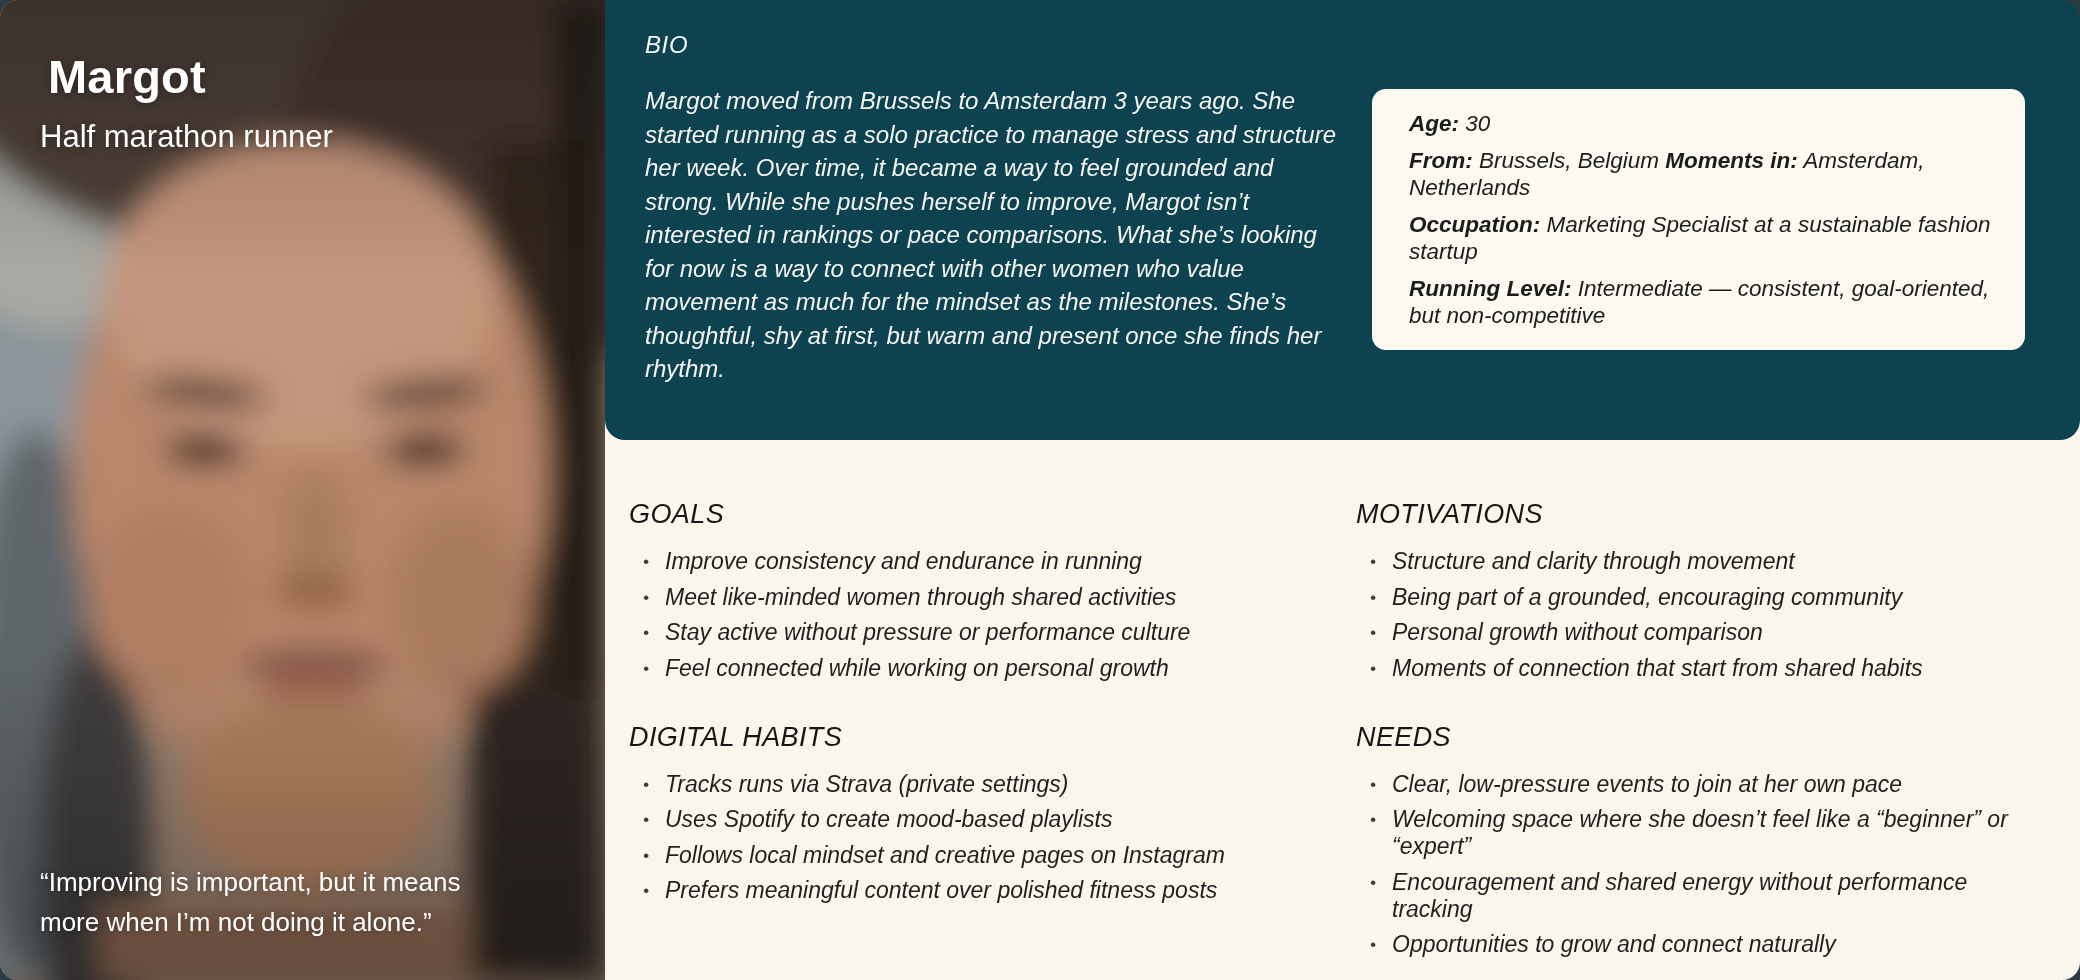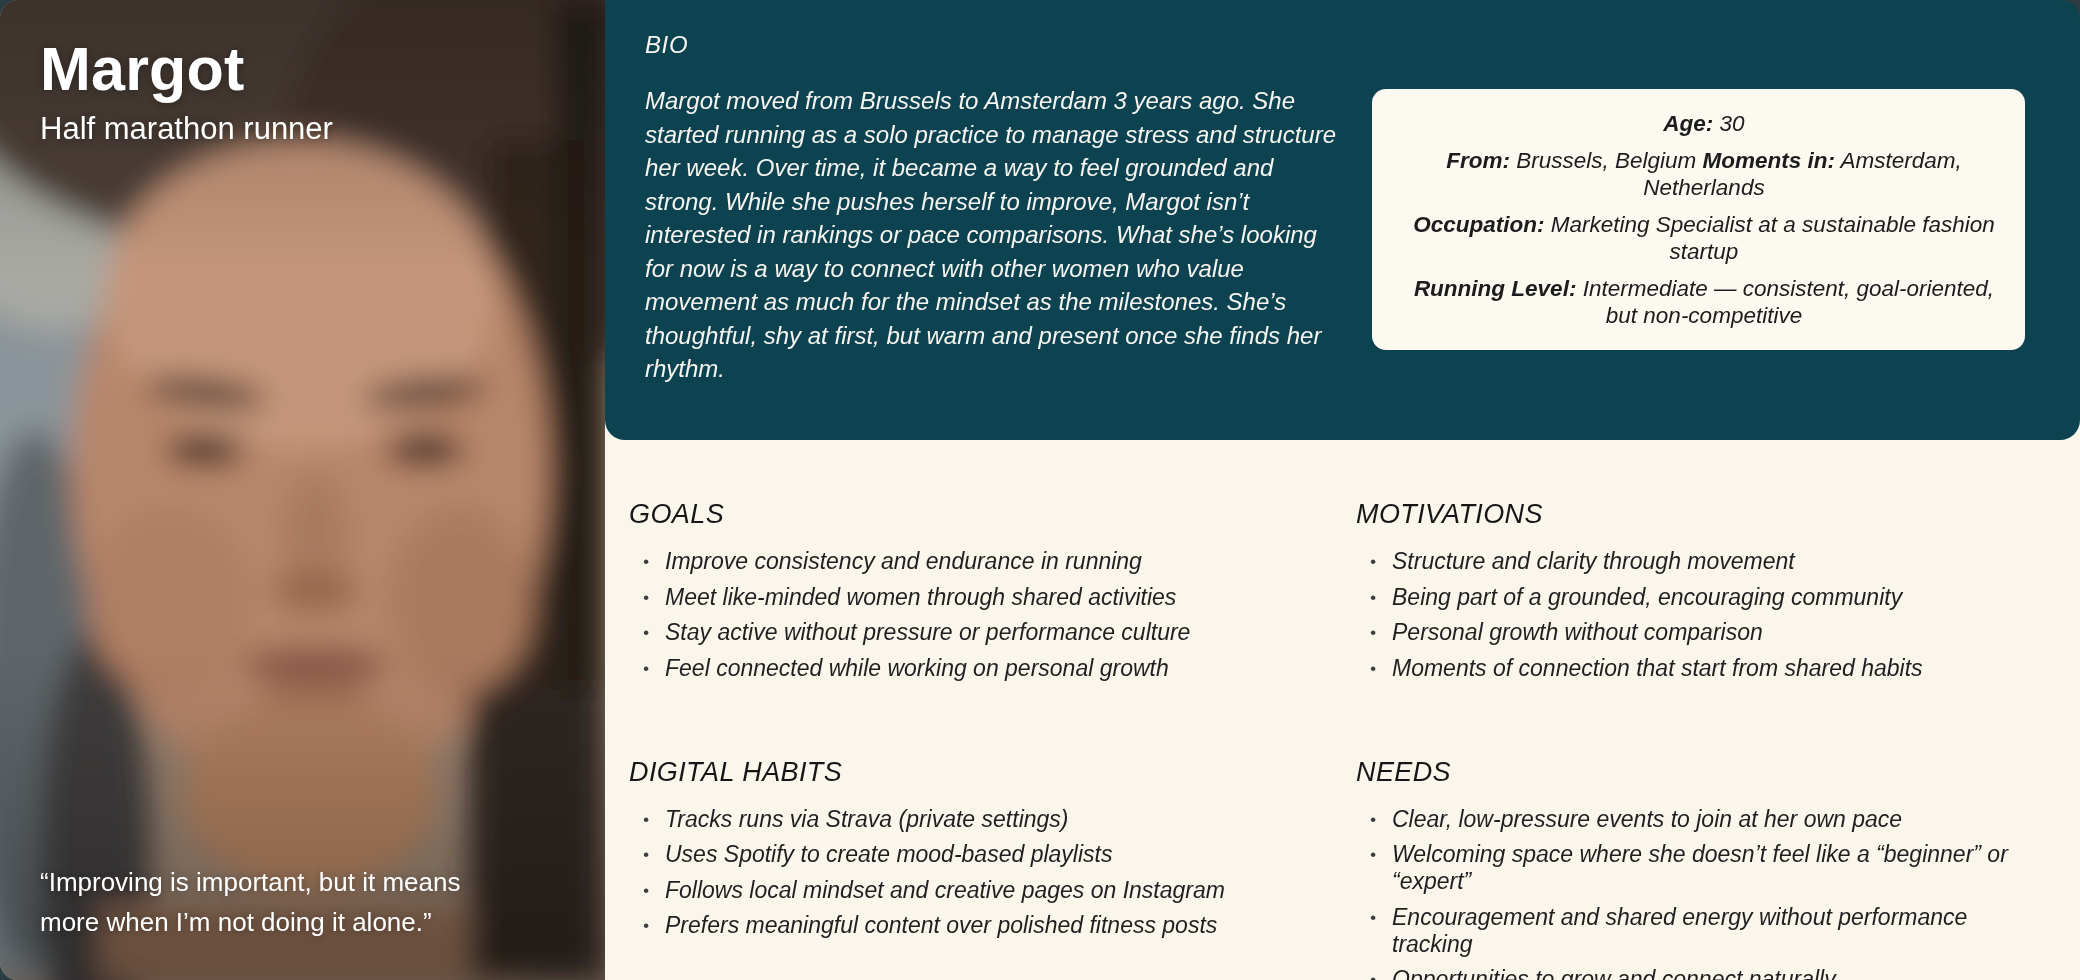--- a/index.html
+++ b/index.html
@@ -18,21 +18,21 @@
     border-radius:18px 0 0 18px;
     background:#8a7a6c;
   }
   .photo-panel svg.portrait { position:absolute; inset:0; width:100%; height:100%; display:block; }
   .photo-shade {
     position:absolute; inset:0;
     background:linear-gradient(180deg, rgba(0,0,0,0.22) 0%, rgba(0,0,0,0) 28%, rgba(0,0,0,0) 66%, rgba(0,0,0,0.28) 100%);
   }
   .photo-text-top { position:absolute; left:40px; top:42px; right:40px; color:#ffffff;
     text-shadow:0 1px 8px rgba(0,0,0,0.35); }
-  .persona-name { font-size:61px; line-height:54px; font-weight:600; margin:0; letter-spacing:0.2px; }
+  .persona-name { font-size:47px; line-height:54px; font-weight:600; margin:8px; letter-spacing:0.2px; }
   .persona-subtitle { font-size:31px; line-height:38px; font-weight:400; margin:14px 0 0 0; }
   .persona-quote {
     position:absolute; left:40px; bottom:38px; width:470px;
     color:#ffffff; font-size:26px; line-height:40px; font-weight:500;
     text-shadow:0 1px 8px rgba(0,0,0,0.35);
   }
 
   
   .right-col { flex:1 1 auto; display:flex; flex-direction:column; position:relative; }
 
@@ -47,34 +47,34 @@
   .bio-left { width:705px; }
   .bio-heading { color:#f6f5f0; font-size:24px; line-height:30px; font-weight:400; letter-spacing:0.6px; margin:0; }
   .bio-text { color:#f6f5f0; font-size:24px; line-height:33.5px; font-weight:400; margin:24px 0 0 0; }
 
   .facts-card {
     position:absolute; left:767px; top:89px; right:55px;
     background:#fcf9f1; border-radius:14px;
     padding:21px 26px 20px 26px;
     color:#1c1c1c;
   }
-  .fact-row { margin:0 0 9px 11px; font-size:22.5px; line-height:27.5px; font-weight:400;text-align:center; }
+  .fact-row { margin:0 0 9px 11px; font-size:22.5px; line-height:27.5px; font-weight:400; }
   .fact-row:last-child { margin-bottom:0; }
   .fact-row strong { font-weight:700; }
 
   .content-panel {
     position:relative; z-index:1;
     flex:1 1 auto;
     margin-top:-20px;
     background:#faf6ec;
     border-radius:0 0 18px 0;
     padding:78px 55px 0 24px;
     display:grid; grid-template-columns:727px 1fr;font-style:italic;
   }
-  .section + .section { margin-top:74px; }
+  .section + .section { margin-top:39px; }
   .sec-heading { font-size:27px; line-height:33px; font-weight:500; letter-spacing:0.4px; color:#161616; margin:0 0 17px 0; }
   .bullet-list { list-style:none; margin:0; padding:0; }
   .bullet-list li { display:flex; font-size:23px; line-height:27px; color:#1f1f1f; margin:0 0 8.5px 0; }
   .bullet-list .bullet { flex:0 0 22px; margin-left:14px; color:#3c3c3c; font-size:17px; line-height:27px; }
   .bullet-list .li-text { flex:1 1 auto; }
 </style>
 </head>
 <body>
 
 <div class="page">

